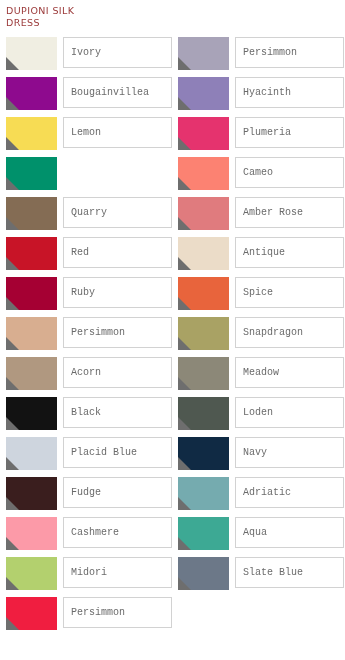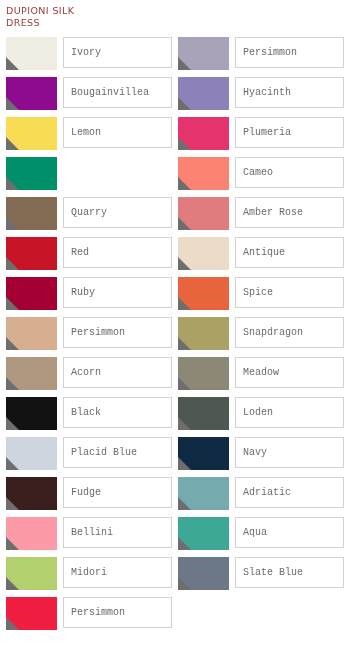--- a/index.html
+++ b/index.html
@@ -228,21 +228,21 @@
     <div class="swatch-cell">
       <div class="swatch-chip" style="background: rgb(117, 171, 175);">
         <span class="corner-fold" style="border-left-color: rgb(110, 110, 110);"></span>
       </div>
       <div class="swatch-label">Adriatic</div>
     </div>
     <div class="swatch-cell">
       <div class="swatch-chip" style="background: rgb(252, 154, 168);">
         <span class="corner-fold" style="border-left-color: rgb(110, 110, 110);"></span>
       </div>
-      <div class="swatch-label">Bellini</div>
+      <div class="swatch-label">Cashmere</div>
     </div>
     <div class="swatch-cell">
       <div class="swatch-chip" style="background: rgb(61, 169, 148);">
         <span class="corner-fold" style="border-left-color: rgb(110, 110, 110);"></span>
       </div>
       <div class="swatch-label">Aqua</div>
     </div>
     <div class="swatch-cell">
       <div class="swatch-chip" style="background: rgb(179, 208, 110);">
         <span class="corner-fold" style="border-left-color: rgb(110, 110, 110);"></span>

